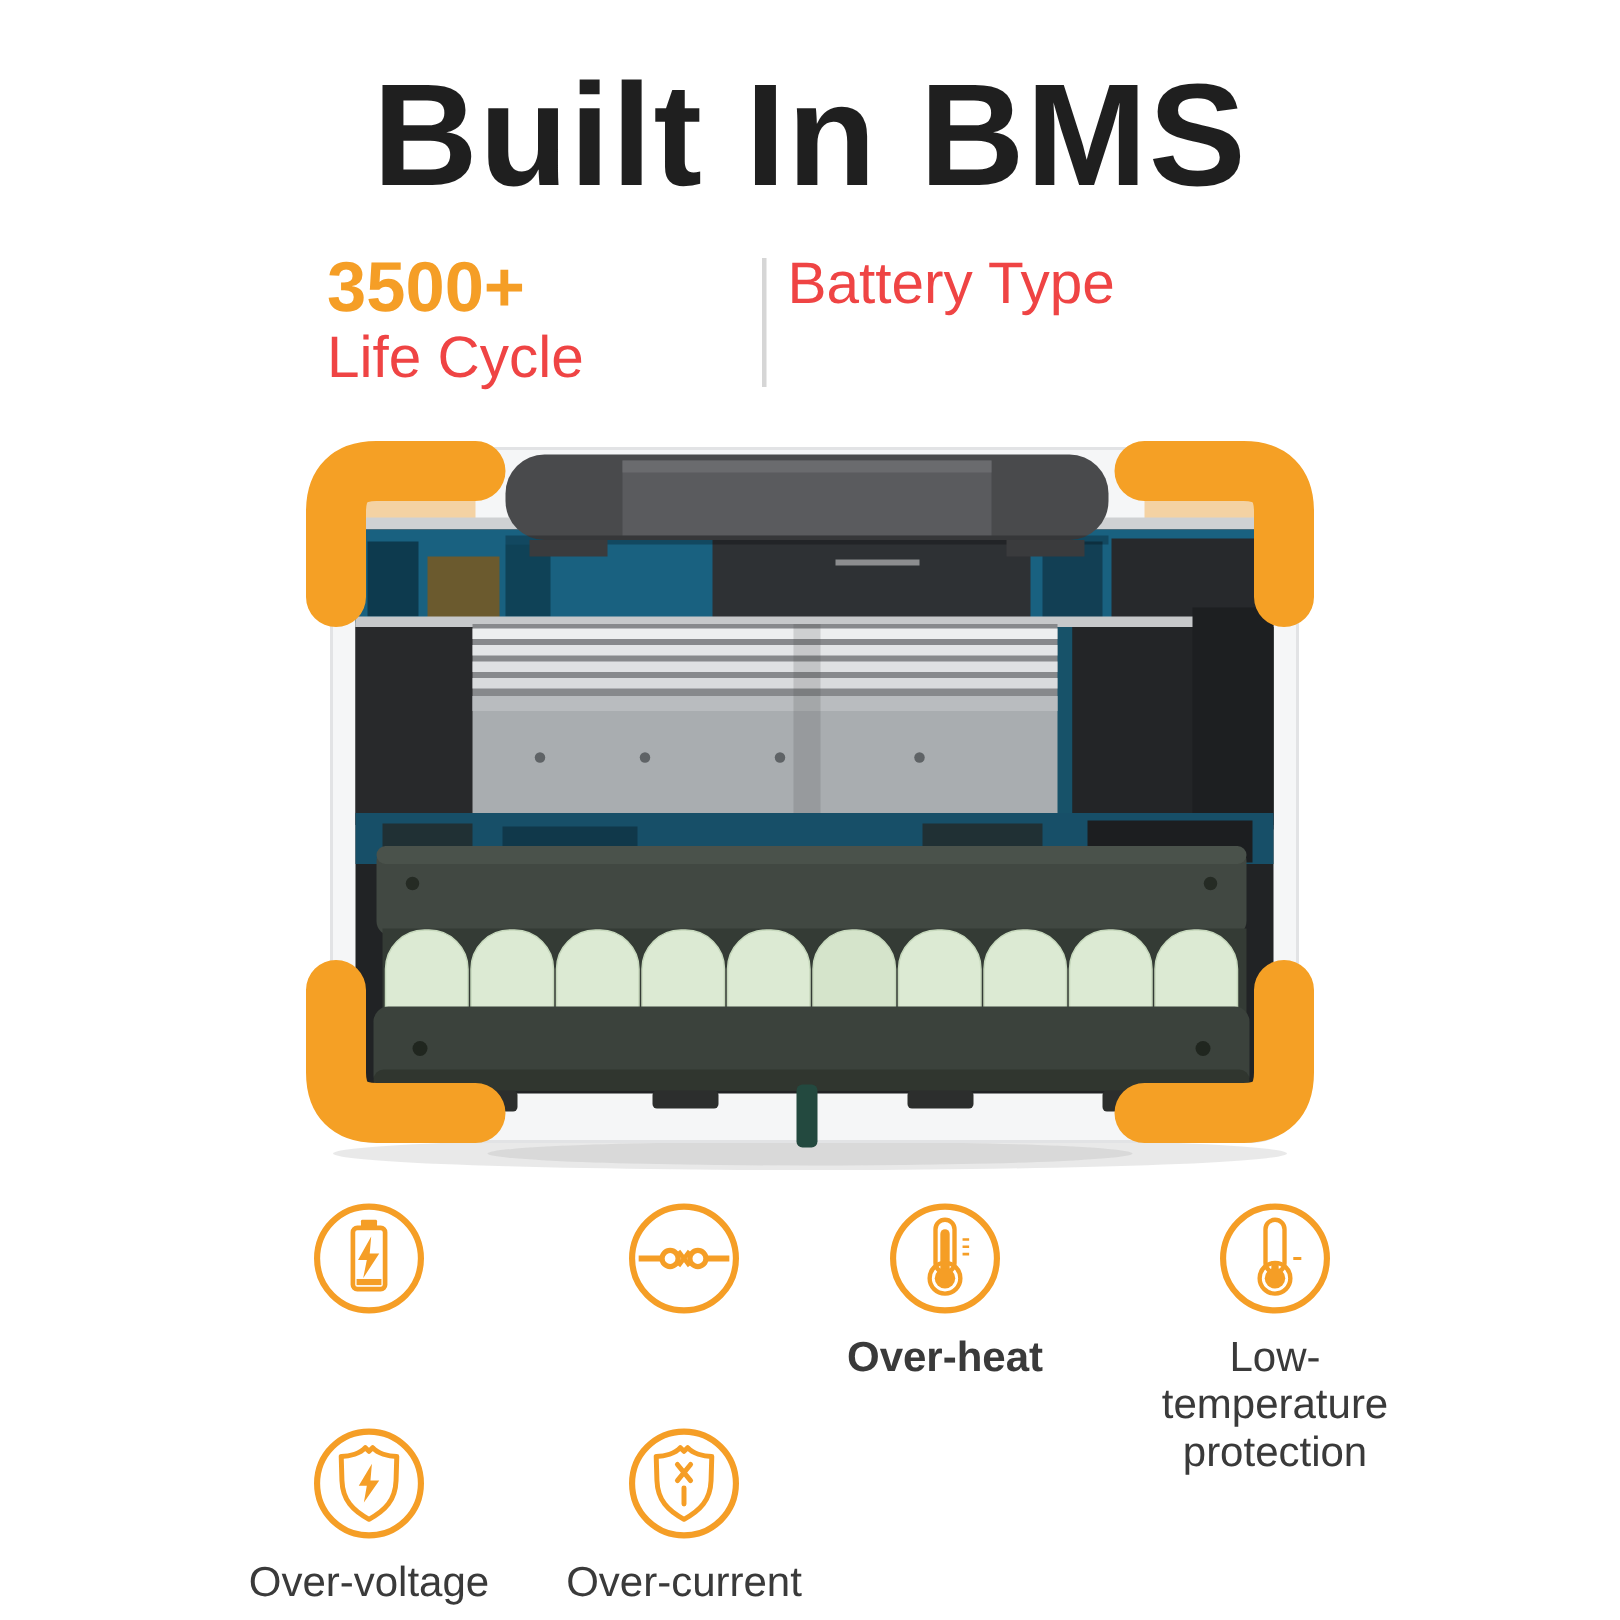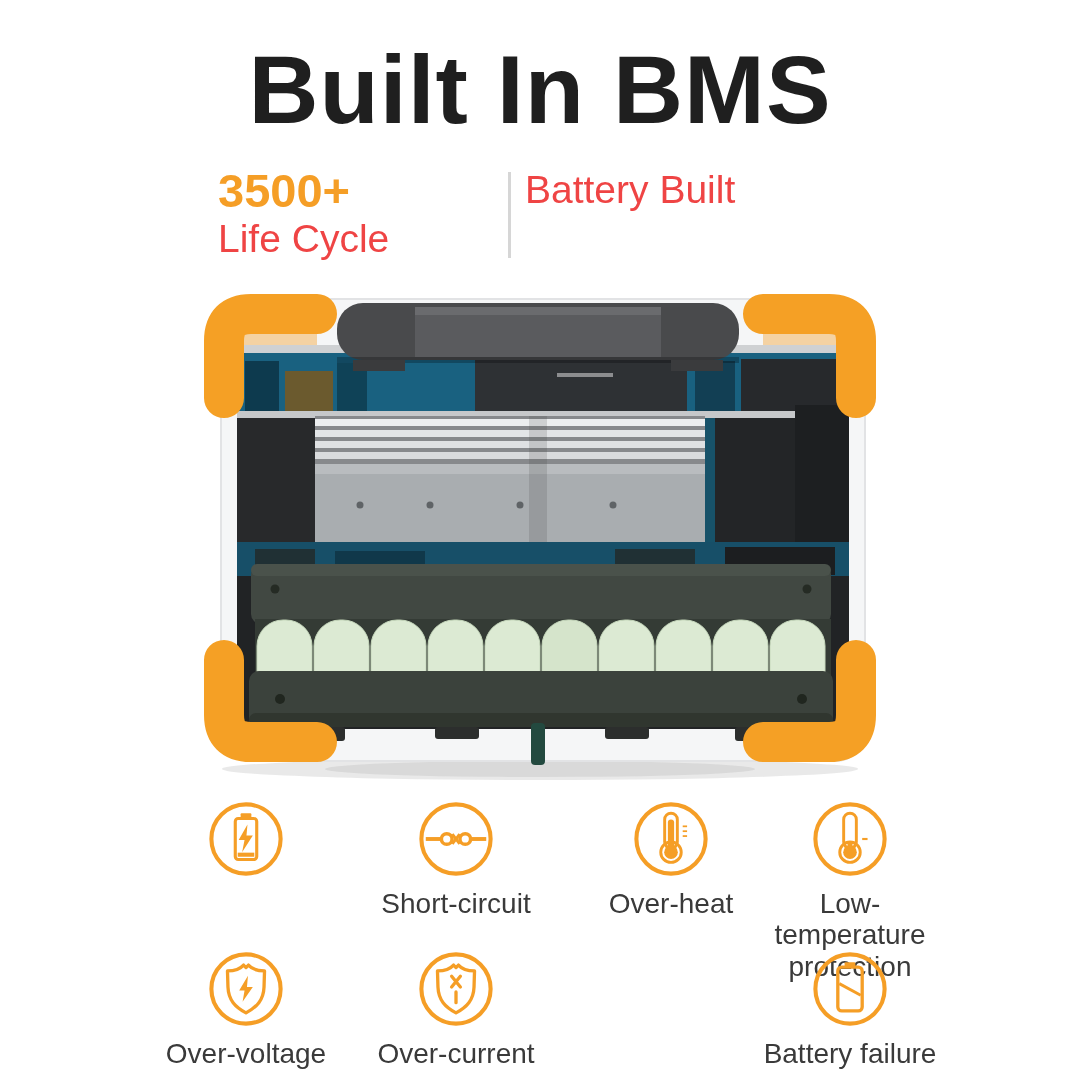--- a/index.html
+++ b/index.html
@@ -12,38 +12,38 @@
   .stat-label{font-size:39px;font-weight:400;color:#ef4444;margin-top:4px;line-height:1.05;}
   .stat-left{left:218px;top:166px;width:300px;}
   .stat-right{left:525px;top:166px;width:300px;}
   .stats-divider{position:absolute;left:508px;top:172px;width:3px;height:86px;background:var(--divider,#d6d6d6);}
   .product{position:absolute;left:185px;top:283px;width:710px;height:500px;}
   .product svg{width:100%;height:100%;display:block;}
   .feature{position:absolute;width:210px;text-align:center;}
   .f-icon svg{width:78px;height:78px;display:inline-block;}
   .f-label{margin-top:6px;font-size:28px;color:var(--label,#3a3a3a);line-height:1.12;}
   .r1{top:800px;} .r2{top:950px;}
-  .c1{left:141px;} .c2{left:351px;} .c3{left:566px;} .c4{left:745px;}
+  .c1{left:141px;} .c2{left:351px;} .c3{left:525px;font-weight:bold;} .c4{left:745px;}
   .stk{stroke:var(--accent,#F59E26);fill:none;}
   .fil{fill:var(--accent,#F59E26);}
 </style>
 </head>
 <body>
 
 <div class="canvas">
 
   <h1 class="title">Built In BMS</h1>
 
   <div class="stat stat-left">
     <div class="stat-value">3500+</div>
     <div class="stat-label">Life Cycle</div>
   </div>
   <div class="stats-divider"></div>
   <div class="stat stat-right">
-    <div class="stat-label">Battery Built</div>
+    <div class="stat-label">Battery Type</div>
   </div>
 
   <div class="product" role="img" aria-label="Semi-transparent cutaway of a portable power station showing orange corner bumpers, a dark carry handle, blue circuit boards, an aluminum heatsink plate and a row of mint-green LiFePO4 battery cells in dark holders">
     <svg viewBox="0 0 710 500" xmlns="http://www.w3.org/2000/svg">
 
       <ellipse cx="355" cy="486" rx="318" ry="11" fill="rgba(40,40,40,0.10)"></ellipse>
       <ellipse cx="355" cy="486" rx="215" ry="8" fill="rgba(40,40,40,0.08)"></ellipse>
 
       <rect x="36" y="16" width="644" height="462" rx="30" fill="#f5f6f7" stroke="#e2e3e5" stroke-width="2"></rect>
       <rect x="52" y="30" width="80" height="90" rx="18" fill="rgba(243,152,27,0.38)"></rect>
@@ -161,21 +161,20 @@
       <svg viewBox="0 0 80 80">
           <circle class="stk" cx="40" cy="40" r="35.5" stroke-width="4.2"></circle>
         <line class="stk" x1="9" y1="40" x2="25" y2="40" stroke-width="4"></line>
         <line class="stk" x1="55" y1="40" x2="71" y2="40" stroke-width="4"></line>
         <circle class="stk" cx="30.5" cy="40" r="5.5" stroke-width="3.6"></circle>
         <circle class="stk" cx="49.5" cy="40" r="5.5" stroke-width="3.6"></circle>
         <line class="stk" x1="36.2" y1="35" x2="43.8" y2="45" stroke-width="3"></line>
         <line class="stk" x1="43.8" y1="35" x2="36.2" y2="45" stroke-width="3"></line>
         </svg>
     </span>
-    <div class="f-label">Short-circuit</div>
   </div>
 
   <div class="feature r1 c3">
     <span class="f-icon">
       <svg viewBox="0 0 80 80">
           <circle class="stk" cx="40" cy="40" r="35.5" stroke-width="4.2"></circle>
         <rect class="stk" x="33.5" y="13.5" width="13" height="36" rx="6.5" stroke-width="3"></rect>
         <circle class="stk" cx="40" cy="53.5" r="10.5" stroke-width="3"></circle>
         <rect class="fil" x="36.8" y="20" width="6.4" height="32" rx="3.2"></rect>
         <circle class="fil" cx="40" cy="53.5" r="7"></circle>
@@ -219,25 +218,14 @@
       <svg viewBox="0 0 80 80">
           <circle class="stk" cx="40" cy="40" r="35.5" stroke-width="4.2"></circle>
         <path class="stk" stroke-width="3.4" stroke-linejoin="round" d="M21 21.5 C27 21.5 34 19.5 37.5 15.5 L40 18 L42.5 15.5 C46 19.5 53 21.5 59 21.5 L58.5 38 C58 51.5 51 58.5 40 64.5 C29 58.5 22 51.5 21.5 38 Z"></path>
         <path class="fil" d="M42 26.5 L33 41.5 L38.5 41.5 L36.5 53 L47 38 L41 38 Z"></path>
         </svg>
     </span>
     <div class="f-label">Over-voltage</div>
   </div>
 
 
-  <div class="feature r2 c4">
-    <span class="f-icon">
-      <svg viewBox="0 0 80 80">
-          <circle class="stk" cx="40" cy="40" r="35.5" stroke-width="4.2"></circle>
-        <rect class="fil" x="34.5" y="12.5" width="11" height="5.5" rx="1"></rect>
-        <rect class="stk" x="27.5" y="17.5" width="25" height="45" rx="4" stroke-width="3.4"></rect>
-        <line class="stk" x1="29" y1="34.5" x2="51" y2="46.5" stroke-width="3"></line>
-        </svg>
-    </span>
-    <div class="f-label">Battery failure</div>
-  </div>
 
 </div>
 
 </body></html>

